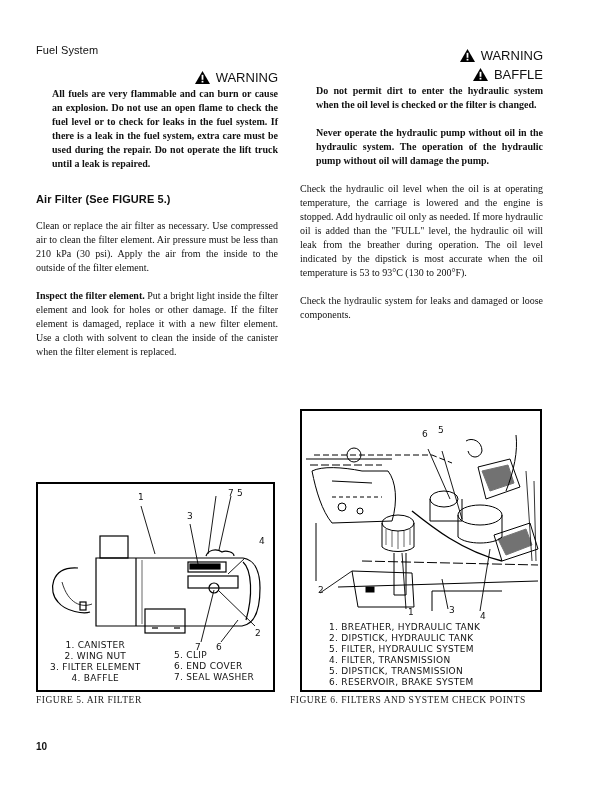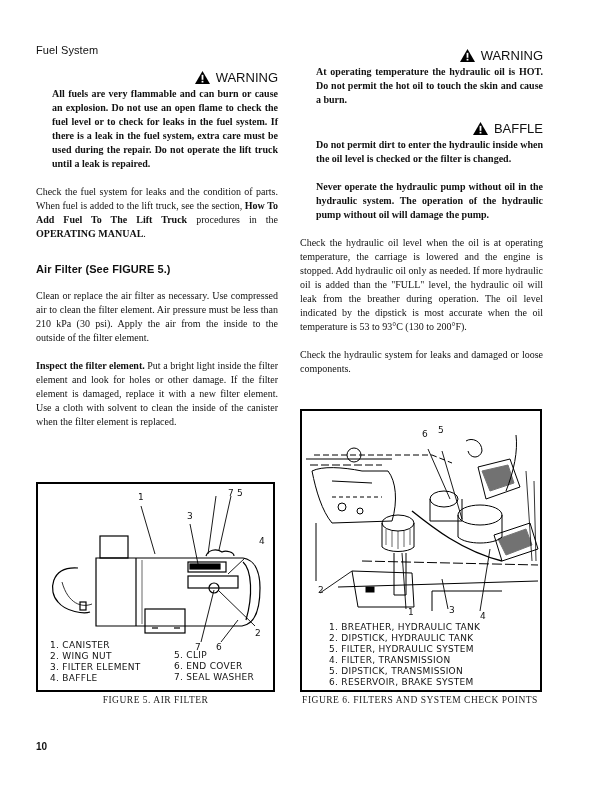--- a/index.html
+++ b/index.html
@@ -14,25 +14,25 @@
     .alert-head svg { display: block; }
     .bold-body { font-family: "Liberation Serif", serif; font-weight: bold; font-size: 10px; line-height: 14px; text-align: justify; margin: 0 0 14px 16px; }
     .body { font-family: "Liberation Serif", serif; font-size: 10px; line-height: 14px; text-align: justify; margin: 0 0 14px 0; }
     .body b { font-weight: bold; }
     .fig-box { position: absolute; border: 2px solid #000; background: #fff; }
     .fig5 { left: 36px; top: 482px; width: 235px; height: 206px; }
     .fig6 { left: 300px; top: 409px; width: 238px; height: 279px; }
     .fig-art { position: absolute; left: 0; top: 0; }
     .legend { position: absolute; font-family: "DejaVu Sans", sans-serif; font-size: 9px; line-height: 11px; letter-spacing: 0.3px; }
     .legend .row { white-space: nowrap; }
-    .fig5 .legend-l { left: 12px; top: 156px; }
+    .fig5 .legend-l { left: 12px; top: 156px; text-align: center; }
     .fig5 .legend-r { left: 136px; top: 166px; }
     .fig6 .legend6 { left: 27px; top: 211px; }
     .callout { position: absolute; font-family: "DejaVu Sans", sans-serif; font-size: 9px; }
-    .caption { position: absolute; font-family: "Liberation Serif", serif; font-size: 9.5px; text-align: center; letter-spacing: 0.5px; color: #222; }
+    .caption { position: absolute; font-family: "Liberation Serif", serif; font-size: 9.5px; letter-spacing: 0.5px; color: #222; }
     .cap5 { left: 36px; top: 695px; width: 239px; }
     .cap6 { left: 290px; top: 694px; width: 260px; line-height: 12px; }
     .page-num { position: absolute; left: 36px; top: 741px; font-family: "Liberation Sans", sans-serif; font-size: 10px; font-weight: bold; }
   </style>
 </head>
 <body>
 
 <div class="page">
 
   <div class="col col-left">
@@ -43,21 +43,20 @@
         <svg width="15" height="13" viewBox="0 0 15 13">
             <polygon points="7.5,0 15,13 0,13" fill="#000"></polygon>
             <rect x="6.6" y="3.8" width="1.8" height="5" fill="#fff"></rect>
             <rect x="6.6" y="9.8" width="1.8" height="1.7" fill="#fff"></rect>
           </svg>
       </span>
       <span>WARNING</span>
     </div>
     <p class="bold-body">All fuels are very flammable and can burn or cause an explosion. Do not use an open flame to check the fuel level or to check for leaks in the fuel system. If there is a leak in the fuel system, extra care must be used during the repair. Do not operate the lift truck until a leak is repaired.</p>
 
-    <p class="body"><span>Check the fuel system for leaks and the condition of parts. When fuel is added to the lift truck, see the section, </span><b>How To Add Fuel To The Lift Truck</b><span> procedures in the </span><b>OPERATING MANUAL</b><span>.</span></p>
 
     <h2 class="sec-head bold" style="margin-top:22px;">Air Filter (See FIGURE 5.)</h2>
     <p class="body">Clean or replace the air filter as necessary. Use compressed air to clean the filter element. Air pressure must be less than 210 kPa (30 psi). Apply the air from the inside to the outside of the filter element.</p>
 
     <p class="body"><b>Inspect the filter element.</b><span> Put a bright light inside the filter element and look for holes or other damage. If the filter element is damaged, replace it with a new filter element. Use a cloth with solvent to clean the inside of the canister when the filter element is replaced.</span></p>
   </div>
 
   <div class="fig-box fig5">
     <svg class="fig-art" width="235" height="160" viewBox="0 0 235 160" fill="none" stroke="#000" stroke-width="1.2">
 
@@ -120,33 +119,32 @@
     <div class="alert-head">
       <span>
         <svg width="15" height="13" viewBox="0 0 15 13">
             <polygon points="7.5,0 15,13 0,13" fill="#000"></polygon>
             <rect x="6.6" y="3.8" width="1.8" height="5" fill="#fff"></rect>
             <rect x="6.6" y="9.8" width="1.8" height="1.7" fill="#fff"></rect>
           </svg>
       </span>
       <span>WARNING</span>
     </div>
-    <p class="bold-body">At operating temperature the hydraulic oil is HOT. Do not permit the hot oil to touch the skin and cause a burn.</p>
 
     <div class="alert-head">
       <span>
         <svg width="15" height="13" viewBox="0 0 15 13">
             <polygon points="7.5,0 15,13 0,13" fill="#000"></polygon>
             <rect x="6.6" y="3.8" width="1.8" height="5" fill="#fff"></rect>
             <rect x="6.6" y="9.8" width="1.8" height="1.7" fill="#fff"></rect>
           </svg>
       </span>
       <span>BAFFLE</span>
     </div>
-    <p class="bold-body">Do not permit dirt to enter the hydraulic inside when the oil level is checked or the filter is changed.</p>
+    <p class="bold-body">Do not permit dirt to enter the hydraulic system when the oil level is checked or the filter is changed.</p>
 
     <p class="bold-body">Never operate the hydraulic pump without oil in the hydraulic system. The operation of the hydraulic pump without oil will damage the pump.</p>
     <p class="body">Check the hydraulic oil level when the oil is at operating temperature, the carriage is lowered and the engine is stopped. Add hydraulic oil only as needed. If more hydraulic oil is added than the "FULL" level, the hydraulic oil will leak from the breather during operation. The oil level indicated by the dipstick is most accurate when the oil temperature is 53 to 93°C (130 to 200°F).</p>
     <p class="body">Check the hydraulic system for leaks and damaged or loose components.</p>
   </div>
 
   <div class="fig-box fig6">
     <svg class="fig-art" width="238" height="205" viewBox="0 0 238 205" fill="none" stroke="#000" stroke-width="1">
 
       <path d="M10,60 C20,55 40,56 60,60 L86,60 C94,70 96,90 90,110 L30,112 C20,100 14,80 10,60 Z"></path>

